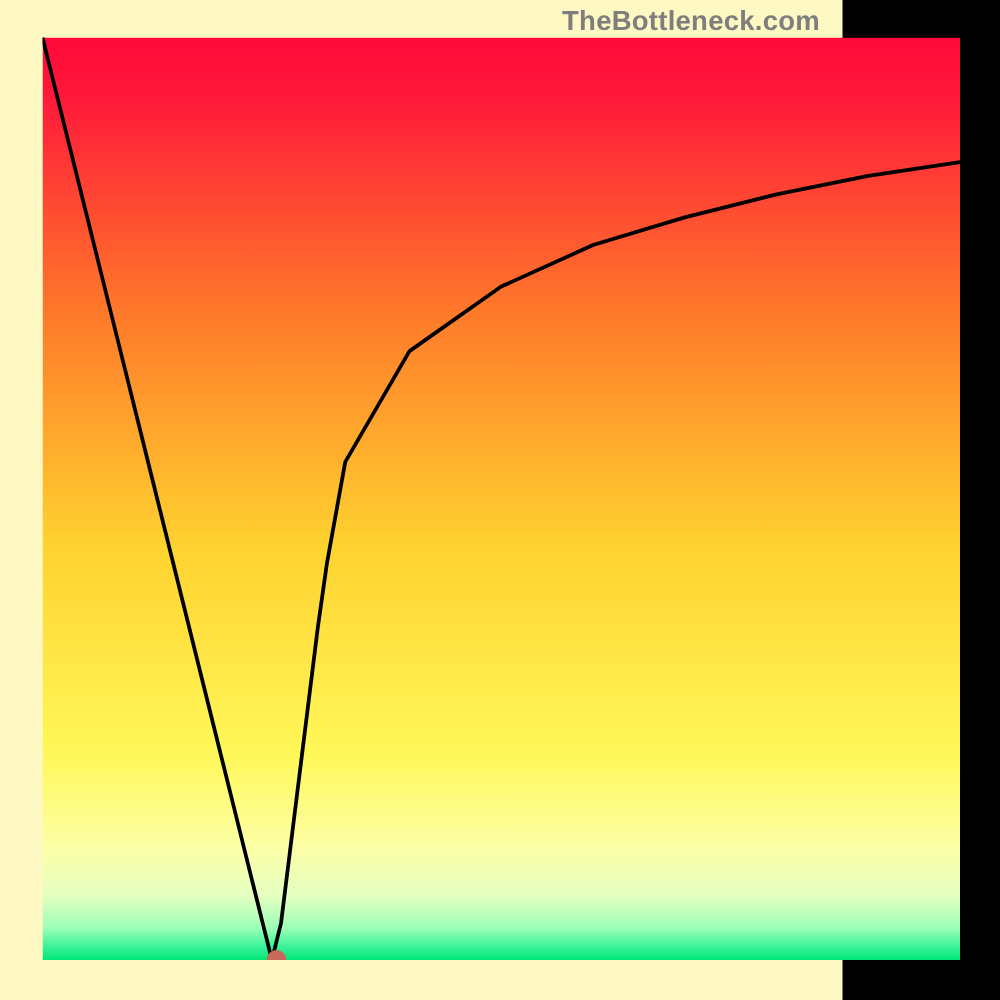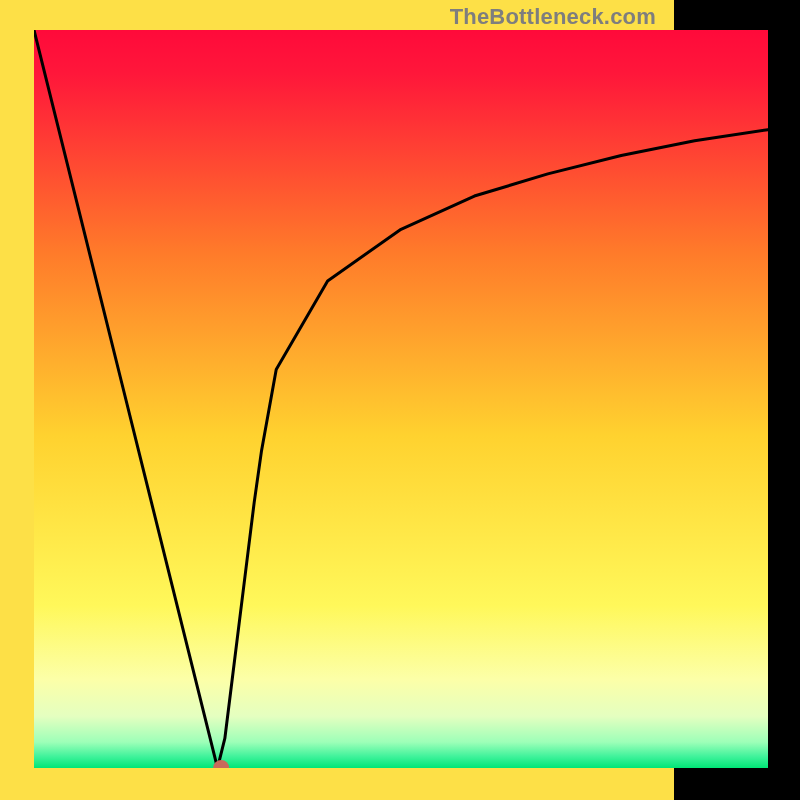--- a/index.html
+++ b/index.html
@@ -9,21 +9,21 @@
     height: 800px;
     background: #000;
     overflow: hidden;
   }
   .frame {
     position: absolute;
     top: 0;
     left: 0;
     width: 674px;
     height: 800px;
-    background: #fde047;
+    background: #fef9c3;
   }
   .watermark {
     position: absolute;
     top: 4px;
     right: 18px;
     font-family: Arial, Helvetica, sans-serif;
     font-size: 22px;
     font-weight: 600;
     color: #7e7e7e;
     letter-spacing: 0.2px;

